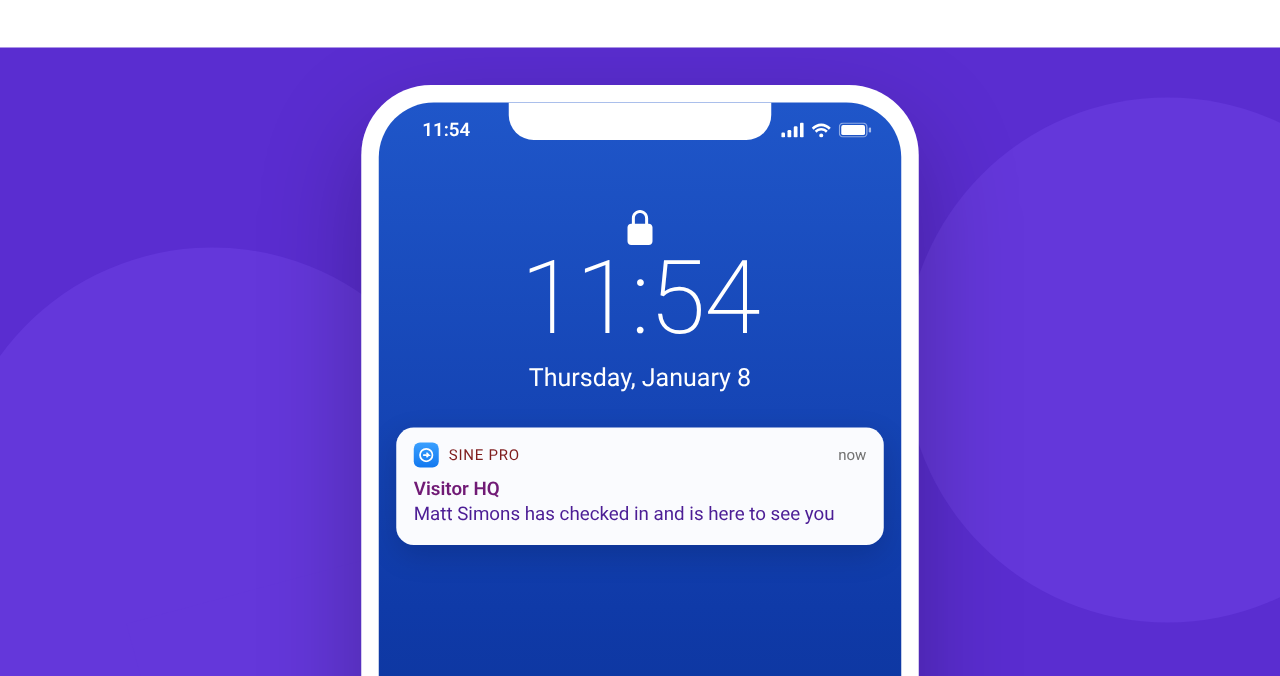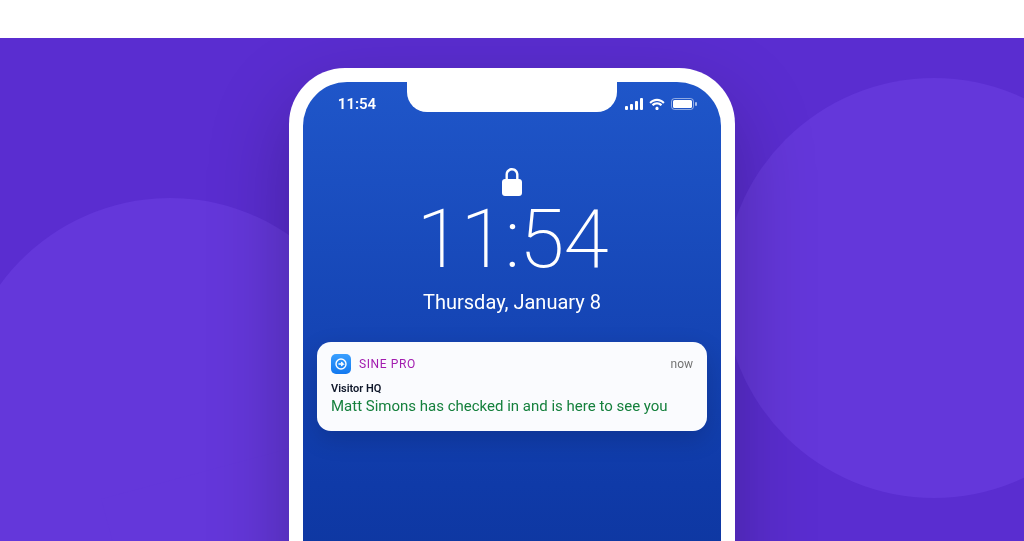--- a/index.html
+++ b/index.html
@@ -139,38 +139,38 @@
     background: linear-gradient(180deg,#3aa0ff,#1278ef);
     display: flex;
     align-items: center;
     justify-content: center;
     flex-shrink: 0;
   }
   .app-icon svg { width: 12px; height: 12px; }
   .app-name {
     font-size: 12px;
     letter-spacing: 0.6px;
-    color: #a21caf;
+    color: #7f1d1d;
     text-transform: uppercase;
     flex: 1;
   }
   .notif-time {
     font-size: 12px;
     color: #737373;
   }
   .notif-title {
-    font-size: 11px;
+    font-size: 15px;
     font-weight: 600;
-    color: #0f172a;
+    color: #701a75;
     margin-bottom: 2px;
   }
   .notif-body {
     font-size: 15px;
     font-weight: 400;
-    color: #15803d;
+    color: #4c1d95;
     line-height: 1.3;
   }
 </style>
 </head>
 <body>
 
 <div class="stage">
   <div class="bg-shape-1"></div>
   <div class="bg-shape-2"></div>
 

